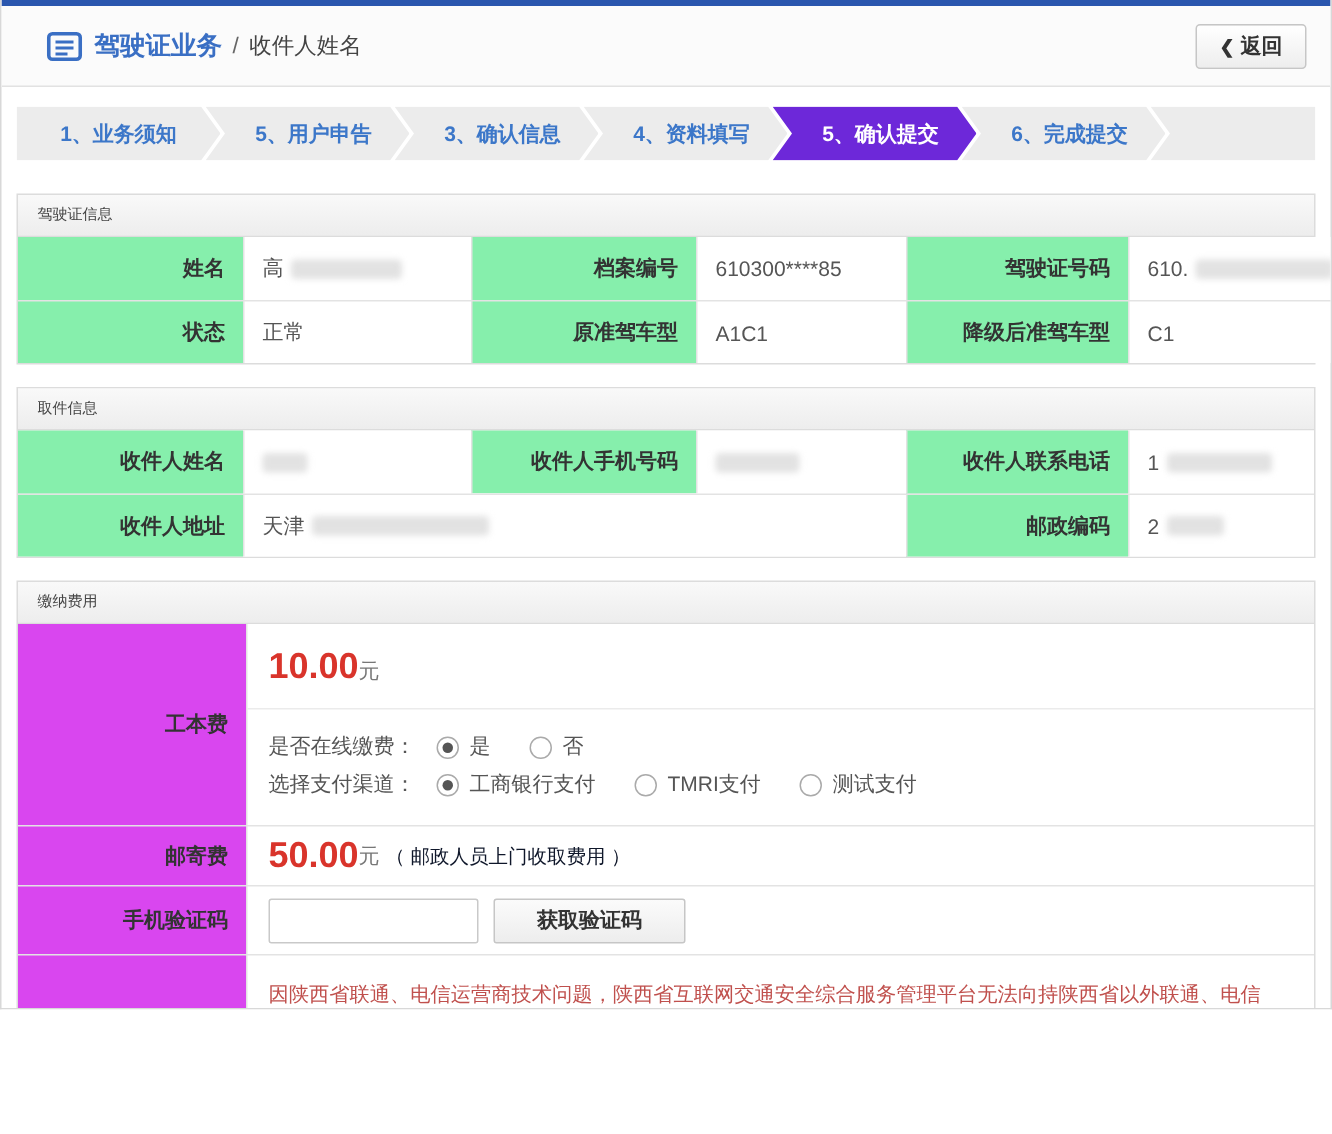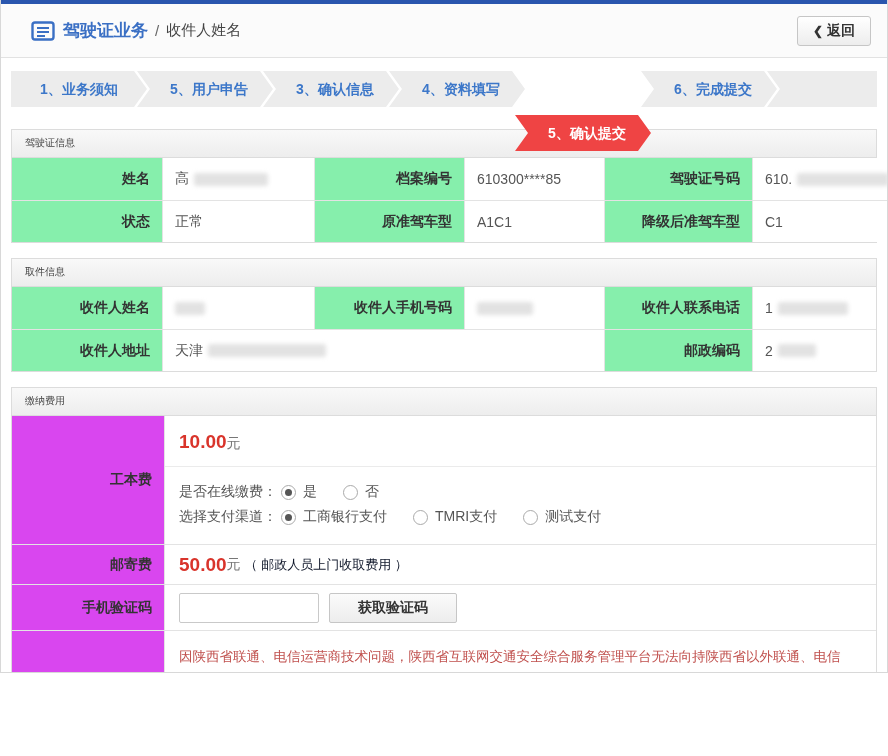--- a/index.html
+++ b/index.html
@@ -63,21 +63,21 @@
     font-size: 14px;
     font-weight: bold;
     padding-left: 8px;
     clip-path: polygon(0 0, calc(100% - 13px) 0, 100% 50%, calc(100% - 13px) 100%, 0 100%, 13px 50%);
   }
   .step.first {
     clip-path: polygon(0 0, calc(100% - 13px) 0, 100% 50%, calc(100% - 13px) 100%, 0 100%);
     padding-left: 0;
   }
   .step + .step, .step-filler { margin-left: -10px; }
-  .step.active { background: #ef4444; color: #fff; margin-top: 44px; }
+  .step.active { background: #6d28d9; color: #fff; }
   .step-filler {
     flex: 1;
     background: #ececec;
     clip-path: polygon(13px 50%, 0 0, 100% 0, 100% 100%, 0 100%);
   }
   
   .section {
     margin: 0 10px 15px 10px;
     border: 1px solid #dcdcdc;
   }
@@ -126,26 +126,26 @@
     font-size: 14px;
     display: flex;
     align-items: center;
     justify-content: flex-end;
     text-align: right;
     padding: 0 12px;
   }
   .fee-body { background: #fff; border-left: 1px solid #e3e3e3; }
   .bt2 { border-top: 1px solid #e3e3e3; }
   .price-line { padding: 15px 14px 13px 14px; border-bottom: 1px solid #ebebeb; }
-  .price-num { color: #d9342b; font-size: 19px; font-weight: bold; }
+  .price-num { color: #d9342b; font-size: 24px; font-weight: bold; }
   .price-unit { color: #777; font-size: 14px; }
   .price-note { color: #0f172a; font-size: 13px; margin-left: 4px; }
   .radio-block { padding: 9px 14px 11px 14px; }
   .radio-line { display: flex; align-items: center; font-size: 14px; color: #555; margin: 7px 0; }
-  .radio-line .rl-cap { margin-right: 4px; }
+  .radio-line .rl-cap { margin-right: 14px; }
   .radio-item { display: inline-flex; align-items: center; margin-right: 26px; cursor: pointer; }
   .radio-dot {
     width: 15px; height: 15px;
     border: 1px solid #aaa;
     border-radius: 50%;
     background: #fff;
     margin-right: 7px;
     position: relative;
     flex: none;
   }

